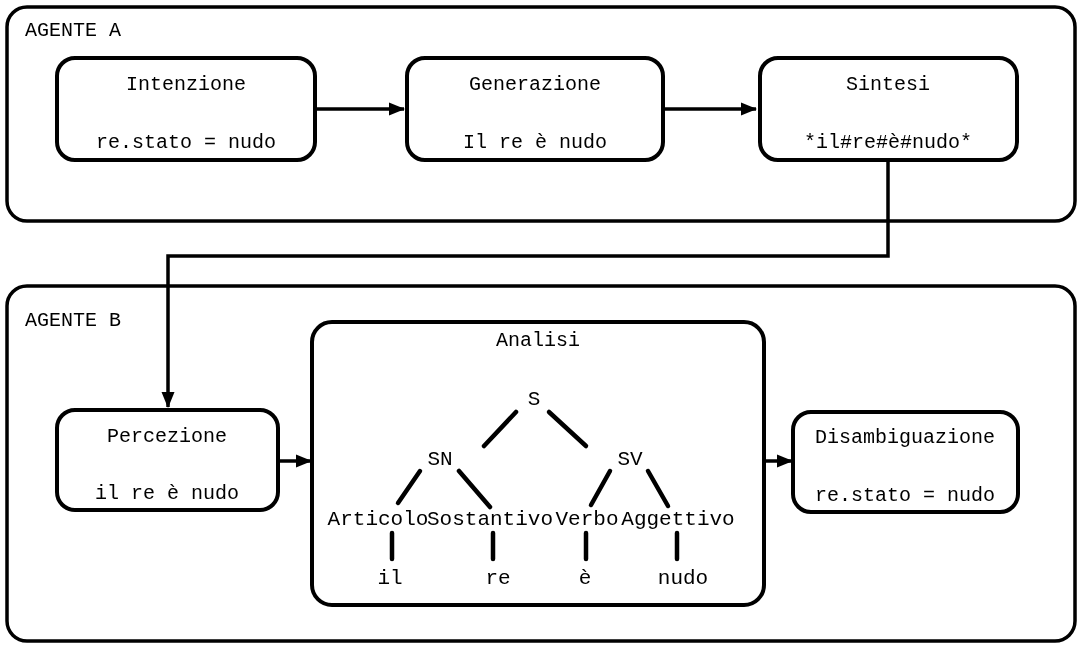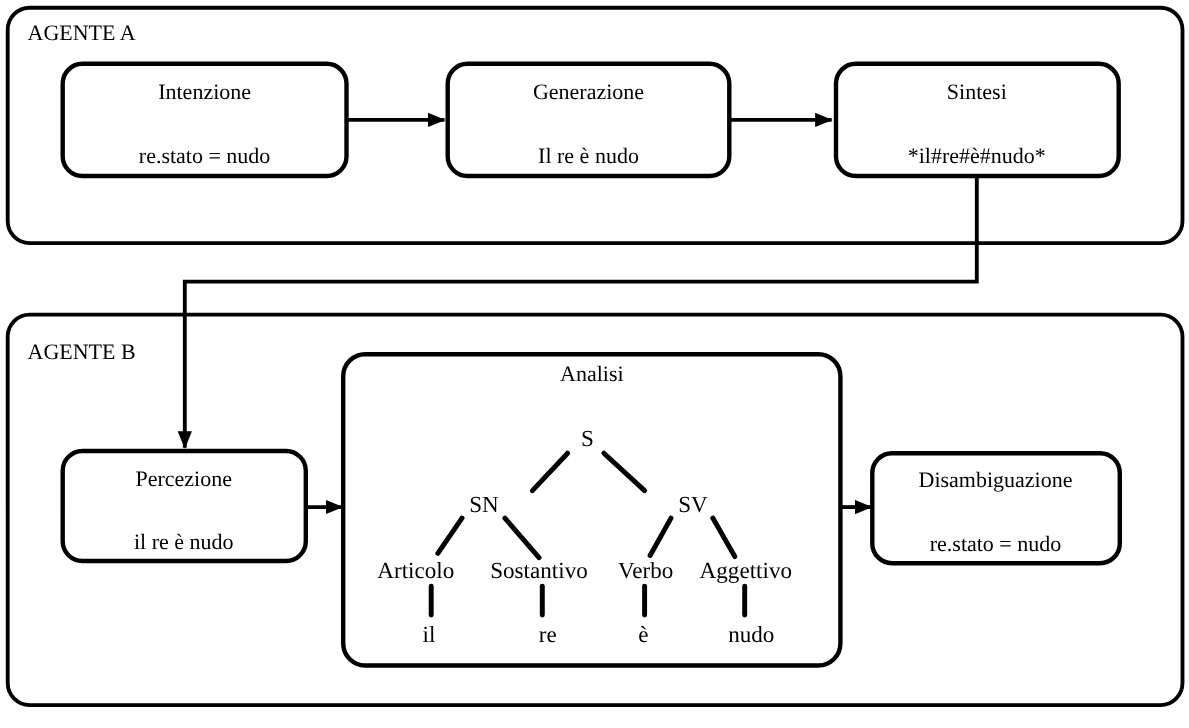--- a/index.html
+++ b/index.html
@@ -1,21 +1,21 @@
 <!DOCTYPE html>
 <html><head>
 <meta charset="utf-8">
 <style>
   html, body { margin: 0; padding: 0; background: #ffffff; }
   .stage {
     position: relative;
     width: 1081px;
     height: 654px;
     background: #ffffff;
-    font-family: Liberation Serif, serif;
+    font-family: Liberation Mono, monospace;
   }
   svg { display: block; }
   .frame  { fill: none; stroke: #000000; stroke-width: 3.5; }
   .box    { fill: #ffffff; stroke: #000000; stroke-width: 4; }
   .arrow  { fill: none; stroke: #000000; stroke-width: 3.5; }
   .tedge  { fill: none; stroke: #000000; stroke-width: 4.5; stroke-linecap: round; }
   text    { fill: #000000; }
   .lbl    { font-size: 20px; }
   .btxt   { font-size: 20px; }
   .ttxt   { font-size: 21px; }

